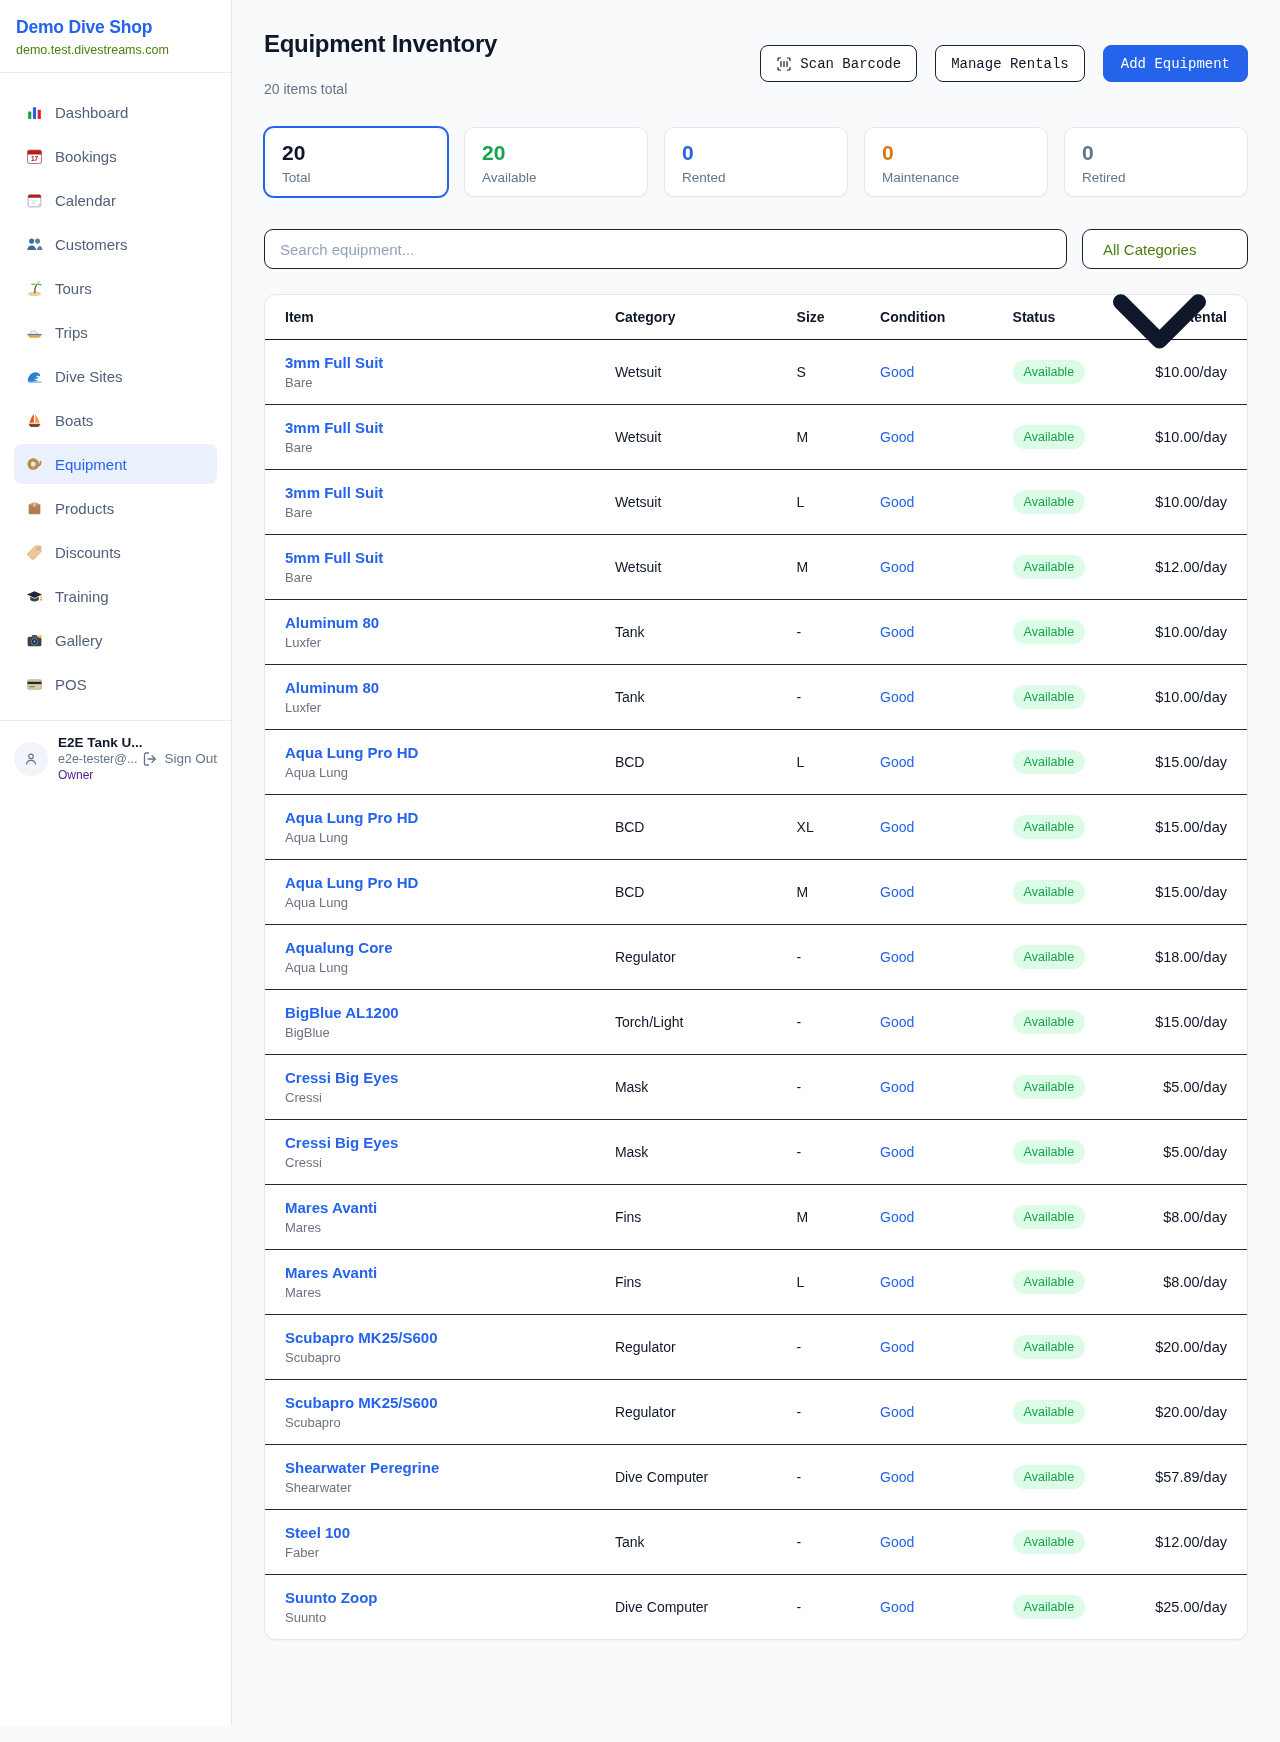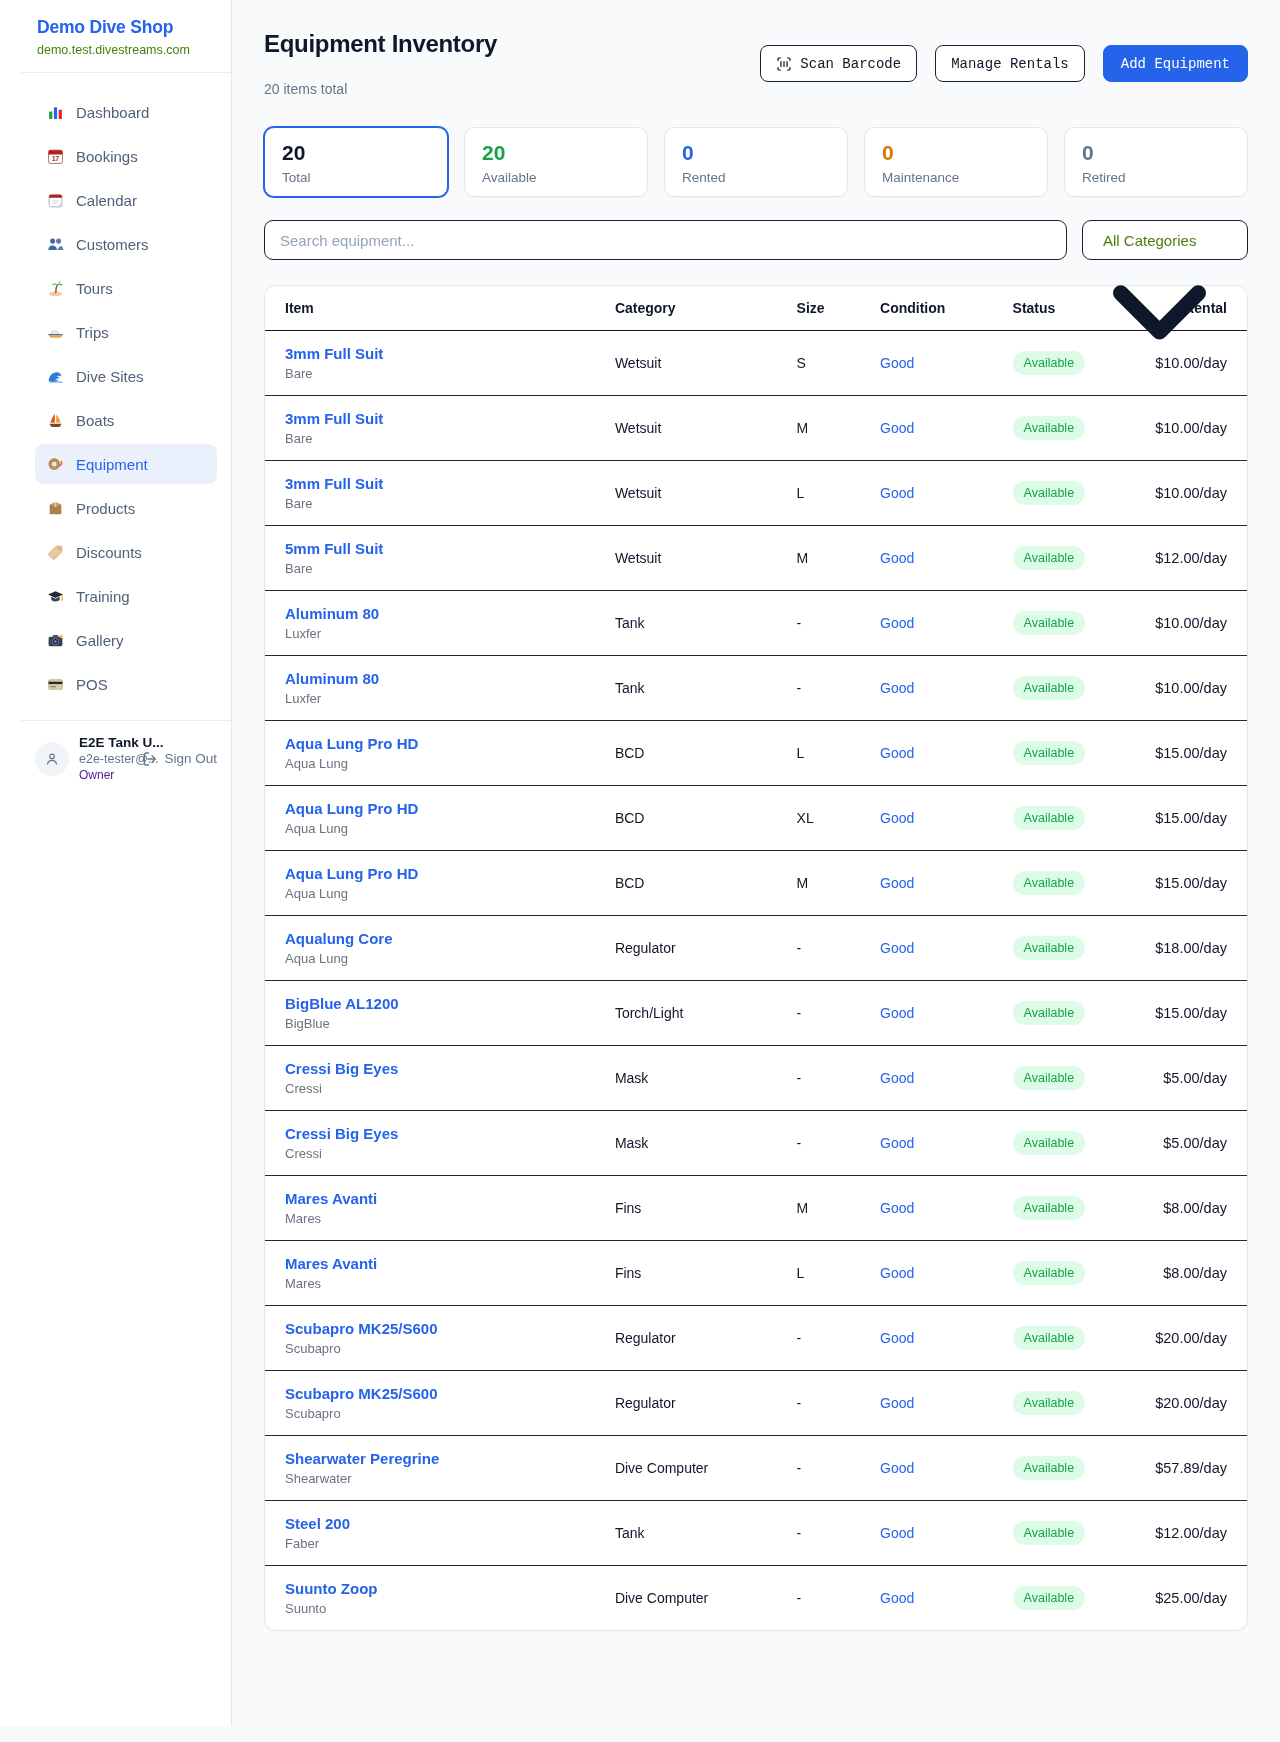--- a/index.html
+++ b/index.html
@@ -9,21 +9,21 @@
     background:#f8fafc;
     font-family:"Liberation Sans", sans-serif;
     color:#0f172a;
     position:relative;
   }
   
   .sidebar {
     position:absolute; left:0; top:0; bottom:16px;
     width:232px; background:#ffffff;
     border-right:1px solid #e2e8f0;
-    display:flex; flex-direction:column;padding-left:21px;
+    display:flex; flex-direction:column;
   }
   .sidebar-header { padding:17px 16px 15px 16px; border-bottom:1px solid #e9edf2; }
   .shop-name { color:#2563eb; font-size:17.5px; font-weight:bold; letter-spacing:-0.2px; }
   .shop-domain { color:#4d7c0f; font-size:12.5px; margin-top:5px; }
   .nav { padding:19px 14px 6px 14px; flex:0 0 auto; }
   .nav-item {
     display:flex; align-items:center; gap:12px;
     height:40px; margin-bottom:4px; padding:0 12px;
     border-radius:8px; color:#51607a; font-size:15px; cursor:pointer;
   }
@@ -68,21 +68,21 @@
   .stats { display:flex; gap:16px; margin-top:30px; }
   .stat-card {
     flex:1 1 0; background:#fff; border:1px solid #e2e8f0; border-radius:10px;
     padding:13px 17px; height:70px; cursor:pointer;
     box-shadow:0 1px 2px rgba(15,23,42,0.04);
   }
   .stat-card.selected { border-color:#2563eb; box-shadow:0 0 0 1px #2563eb; }
   .stat-value { font-size:21px; font-weight:bold; }
   .stat-label { font-size:13.5px; color:#64748b; margin-top:5px; }
   
-  .filter-row { display:flex; gap:15px; margin-top:23px; }
+  .filter-row { display:flex; gap:15px; margin-top:32px; }
   .search-input {
     flex:1 1 auto; height:40px; border:1px solid #182235; border-radius:9px;
     background:#fff; padding:0 15px; font-size:15px; font-family:inherit; color:#0f172a;
   }
   .search-input::placeholder { color:#94a3b8; }
   .select-wrap { position:relative; width:166px; flex:0 0 166px; }
   .category-select {
     width:100%; height:40px; border:1px solid #182235; border-radius:9px;
     background:#fff; font-size:15px; font-family:inherit; color:#4d7c0f;
     padding:0 32px 0 20px; appearance:none; -webkit-appearance:none; cursor:pointer;
@@ -606,21 +606,21 @@
     </td>
     <td><span class="cell-text">Dive Computer</span></td>
     <td><span class="cell-text">-</span></td>
     <td><span class="cond-link">Good</span></td>
     <td><span class="status-badge">Available</span></td>
     <td class="num"><span class="price">$57.89/day</span></td>
   </tr>
 
   <tr>
     <td>
-      <div class="item-name">Steel 200</div>
+      <div class="item-name">Steel 100</div>
       <div class="item-brand">Faber</div>
     </td>
     <td><span class="cell-text">Tank</span></td>
     <td><span class="cell-text">-</span></td>
     <td><span class="cond-link">Good</span></td>
     <td><span class="status-badge">Available</span></td>
     <td class="num"><span class="price">$12.00/day</span></td>
   </tr>
 
   <tr>

